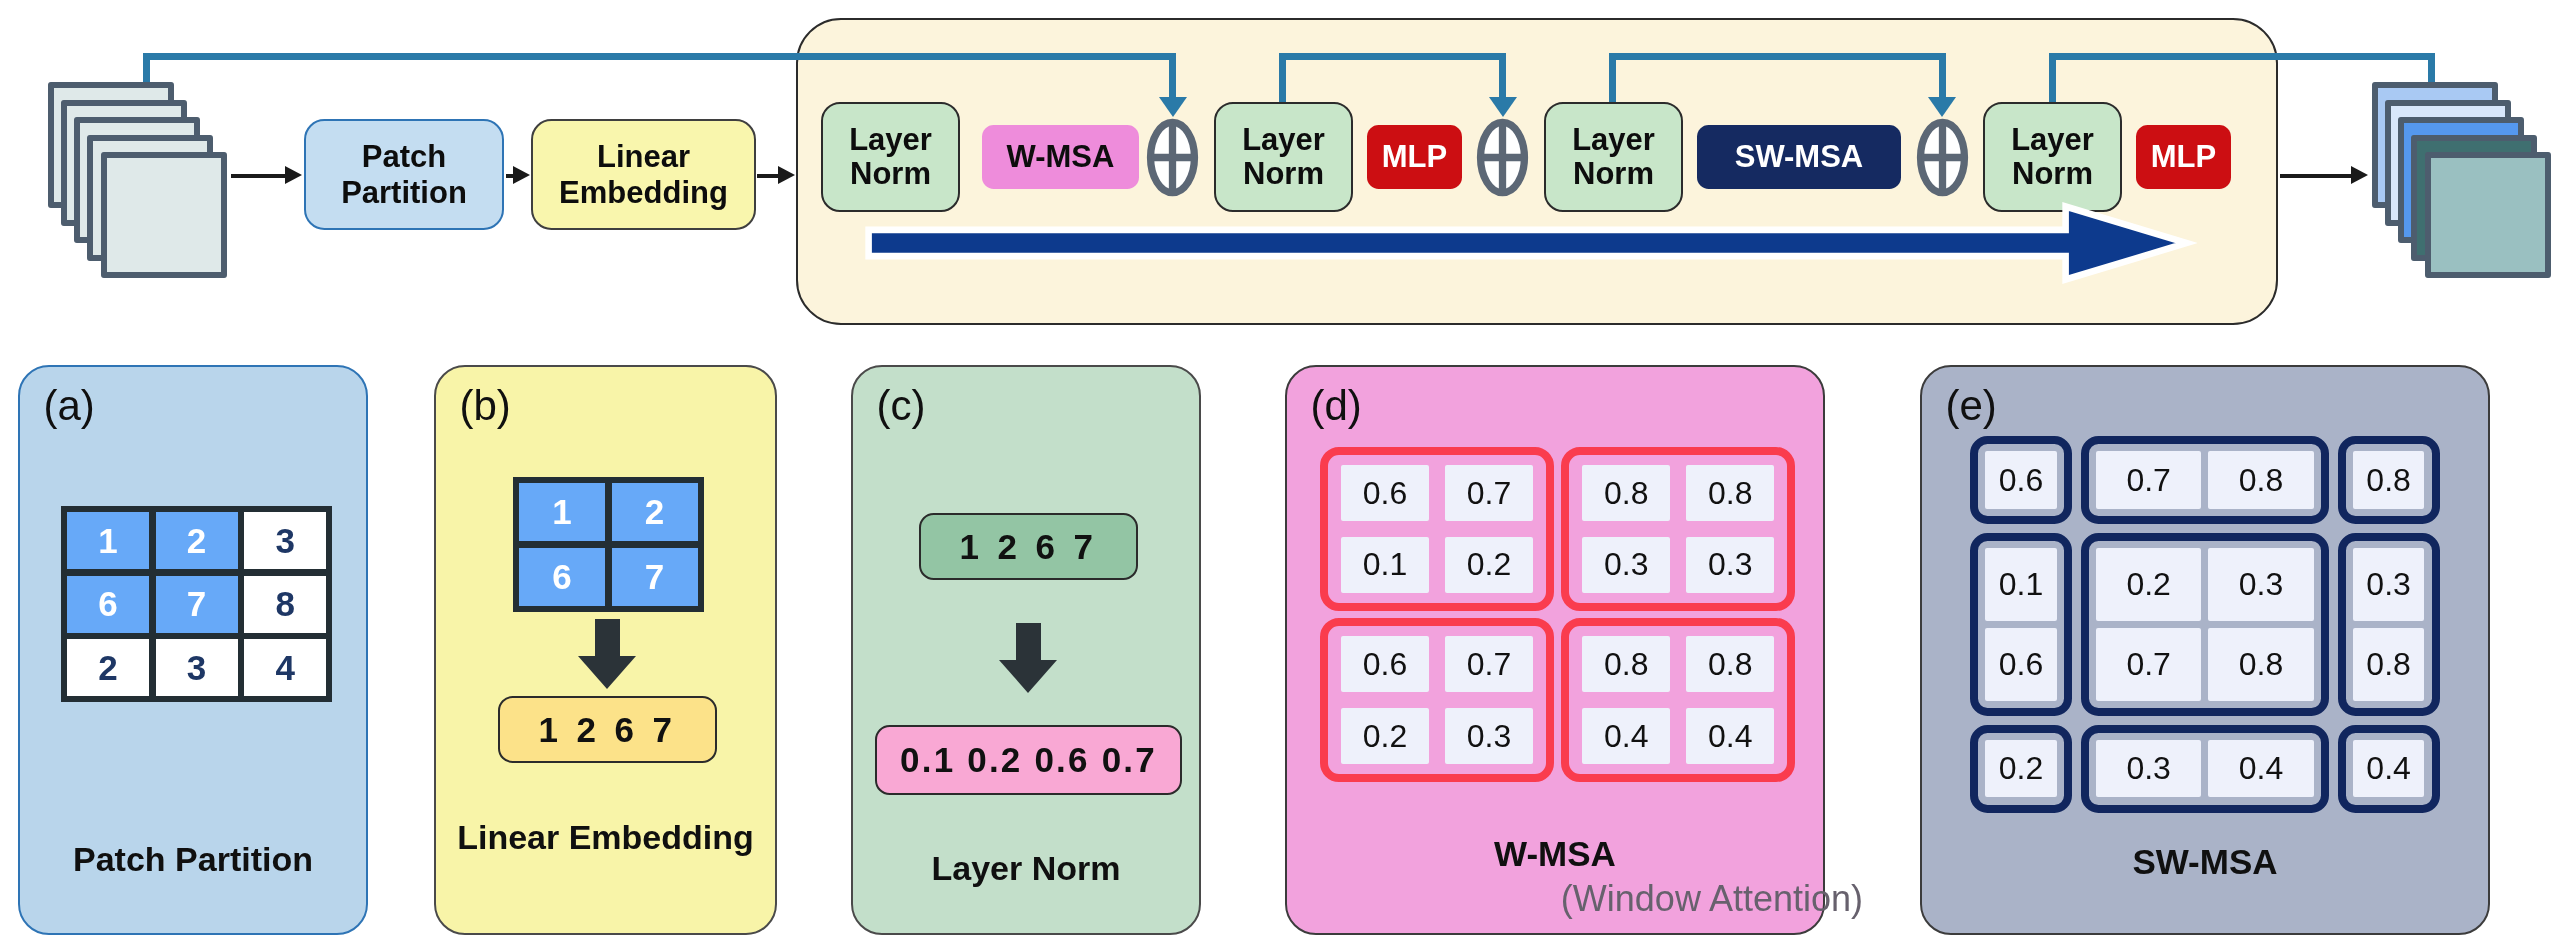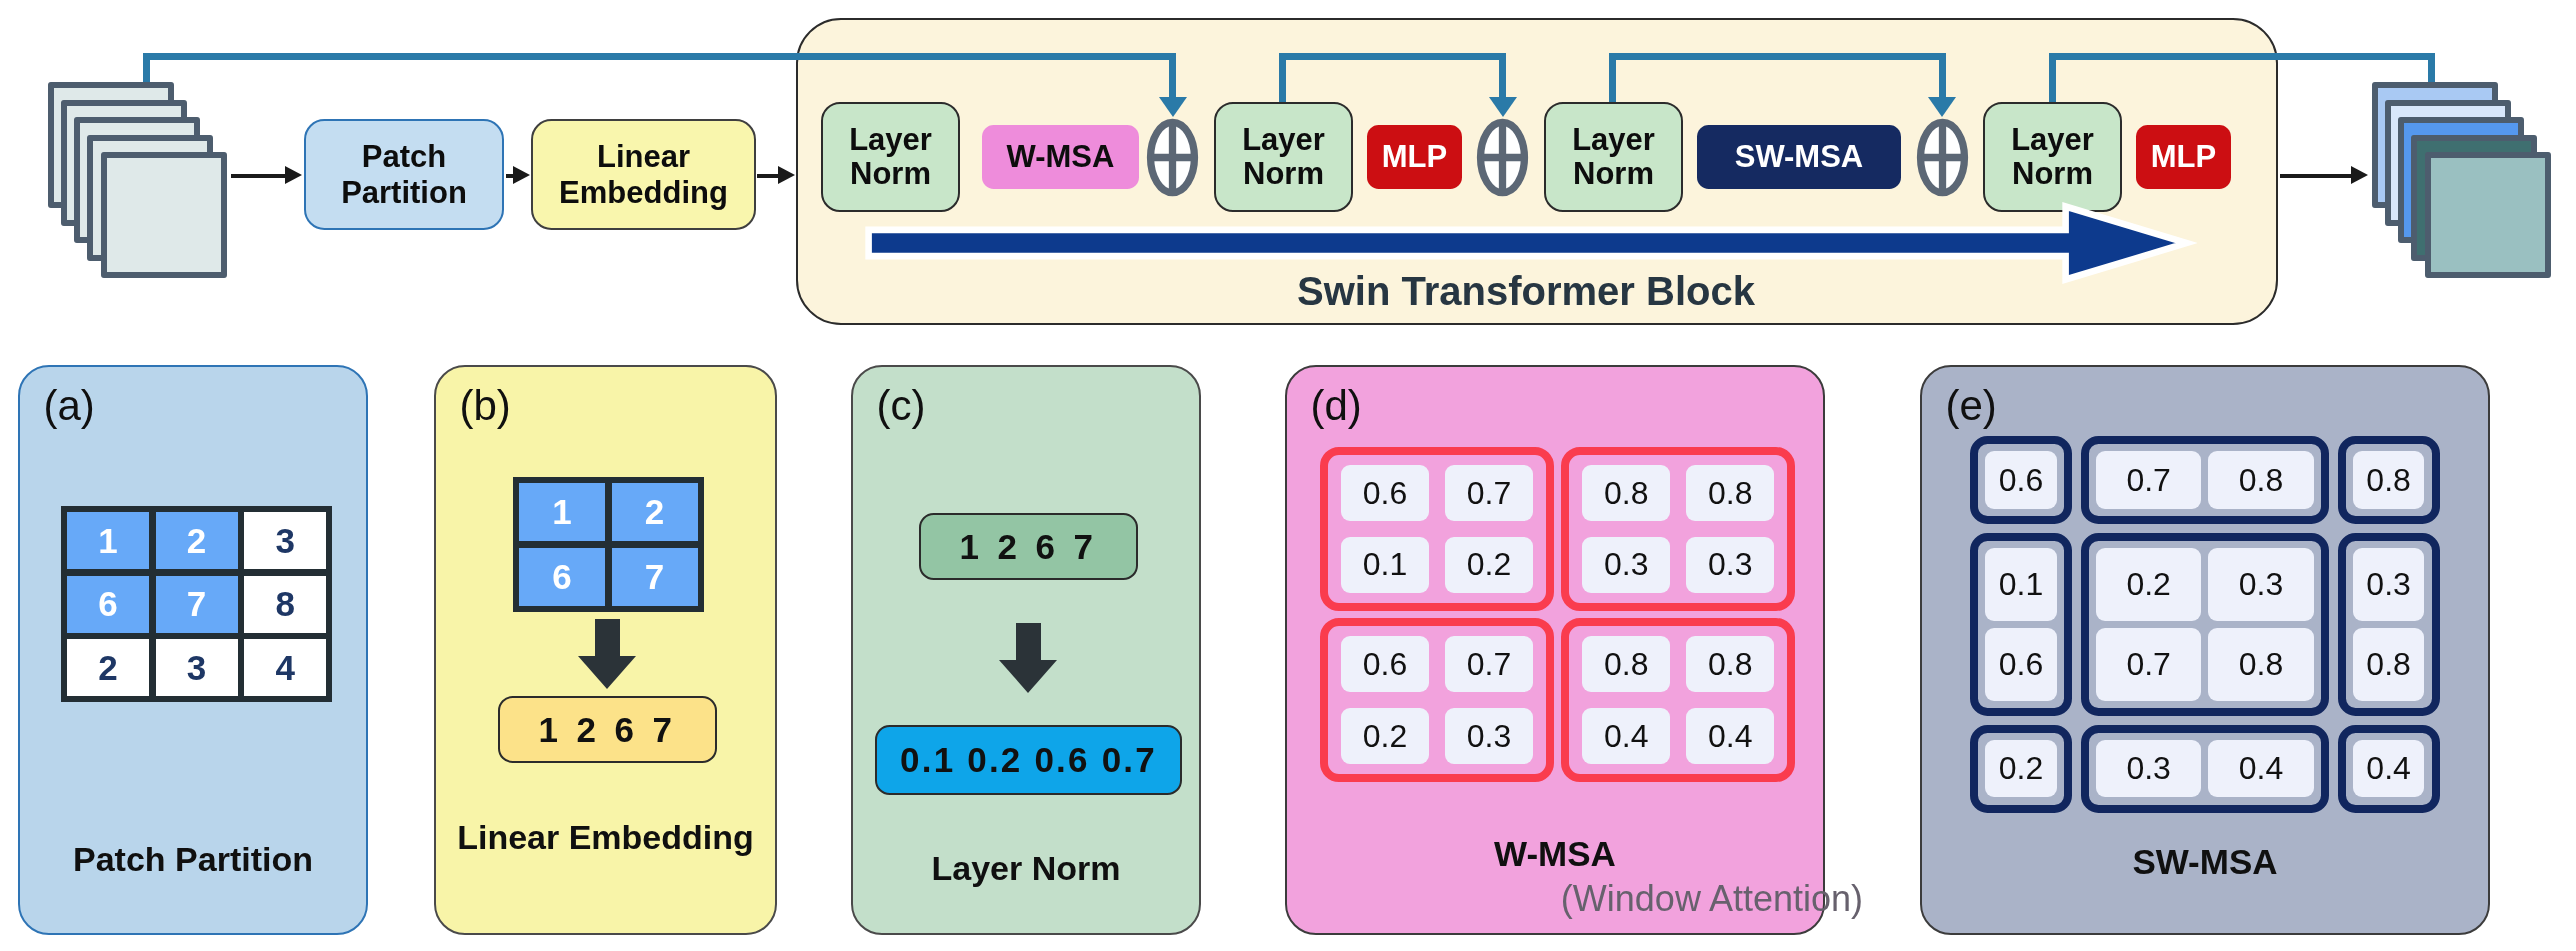--- a/index.html
+++ b/index.html
@@ -66,27 +66,27 @@
 
   
   .dblock{position:absolute;width:58px;}
   .dblock .shaft{margin:0 auto;width:25px;height:37px;background:#2b3338;}
   .dblock .head{width:0;height:0;border-left:29px solid transparent;border-right:29px solid transparent;border-top:33px solid #2b3338;}
 
   .vecbox{position:absolute;display:flex;align-items:center;justify-content:center;border:2.2px solid #2b2b2b;
           border-radius:14.6px;font-size:35px;color:#111;letter-spacing:4.4px;box-sizing:border-box;font-weight:bold;}
   #b-vec{left:62px;top:329px;width:219px;height:67px;background:#fce289;}
   #c-vec-in{left:66px;top:146px;width:219px;height:67px;background:#93c5a4;}
-  #c-vec-out{left:22px;top:358px;width:307px;height:70px;background:#0ea5e9;}
+  #c-vec-out{left:22px;top:358px;width:307px;height:70px;background:#f9a8d4;}
 
   
   #windows-d{position:absolute;left:33px;top:80px;display:grid;grid-template-columns:repeat(2,234px);grid-auto-rows:164px;gap:7.3px;}
   .d-window{border:8.8px solid #fa3c4e;border-radius:19px;box-sizing:border-box;padding:10.2px 13px;
             display:grid;grid-template-columns:repeat(2,1fr);grid-auto-rows:1fr;gap:16px;}
-  .val-cell{display:flex;align-items:center;justify-content:center;background:#eef1fb;border-radius:9px;
+  .val-cell{display:flex;align-items:center;justify-content:center;background:#eef1fb;border-radius:2px;
             font-size:32px;color:#111;}
 
   
   #windows-e{position:absolute;left:48px;top:69px;display:grid;grid-template-columns:102px 248px 102px;
              grid-template-rows:88px 183px 88px;gap:8.8px;}
   .e-window{border:8.8px solid #11265e;border-radius:17.5px;box-sizing:border-box;padding:7.3px;
             display:grid;grid-auto-rows:1fr;gap:7.3px;}
 </style>
 </head>
 <body>
@@ -191,21 +191,20 @@
     </svg>
     <svg class="oplus" style="left:1916px;" viewBox="0 0 72 108">
       <ellipse cx="36" cy="54" rx="30" ry="48" fill="#ffffff" stroke="#5c6775" stroke-width="10"></ellipse>
       <line x1="36" y1="9" x2="36" y2="99" stroke="#5c6775" stroke-width="10"></line>
       <line x1="7" y1="54" x2="65" y2="54" stroke="#5c6775" stroke-width="10"></line>
     </svg>
 
     <svg id="big-arrow" width="1343" height="88" viewBox="0 0 1840 120">
       <polygon points="20,42 1660,42 1660,10 1826,60 1660,110 1660,78 20,78" fill="#0d3a8d" stroke="#ffffff" stroke-width="9"></polygon>
     </svg>
-    <div id="swin-label">Swin Transformer Block</div>
 
     <div class="stack" style="left:2372px;top:82px;">
       <div class="sq out-sq" style="left: 0px; top: 0px; background: rgb(169, 201, 243);"></div>
       <div class="sq out-sq" style="left: 13px; top: 17.5px; background: rgb(216, 231, 251);"></div>
       <div class="sq out-sq" style="left: 26px; top: 35px; background: rgb(85, 152, 239);"></div>
       <div class="sq out-sq" style="left: 39px; top: 53px; background: rgb(63, 111, 112);"></div>
       <div class="sq out-sq" style="left: 53px; top: 70px; background: rgb(154, 192, 193);"></div>
     </div>
   </div>
 

